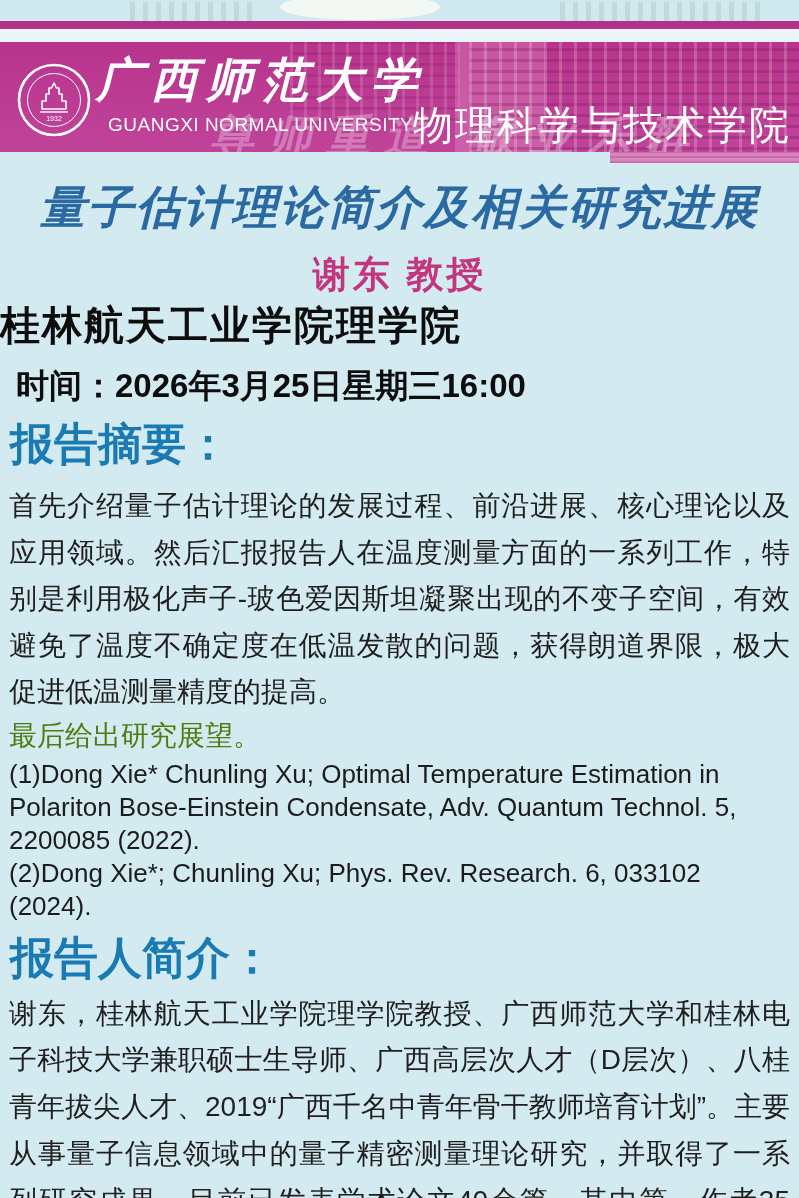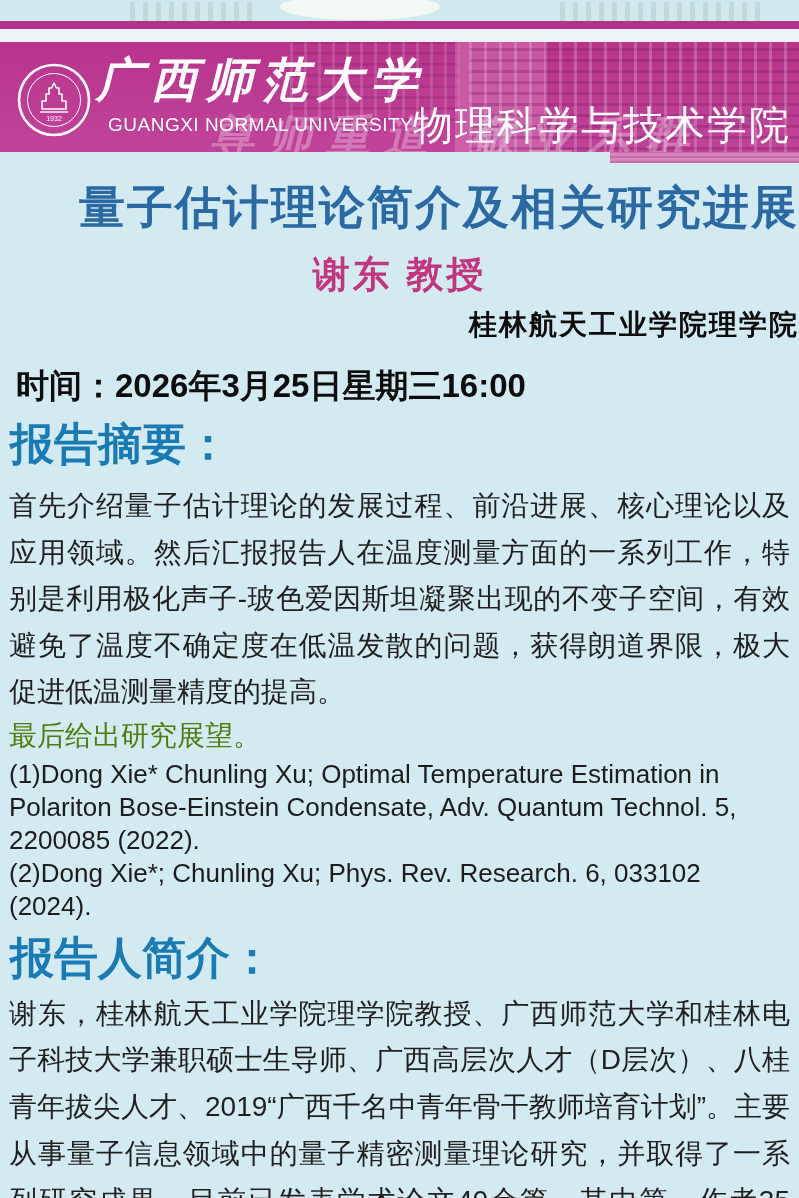--- a/index.html
+++ b/index.html
@@ -26,24 +26,24 @@
   .pink-strip{position:absolute;top:152px;left:610px;width:189px;height:11px;background:#d985bd;
      background-image:repeating-linear-gradient(0deg,rgba(170,60,130,.35) 0 2px,rgba(0,0,0,0) 2px 5px);}
 
   .seal{position:absolute;top:20px;left:16px;width:76px;height:76px;}
   .uni-cn{position:absolute;top:12px;left:96px;width:290px;font-size:47px;line-height:52px;color:#fff;
      font-weight:bold;font-style:italic;letter-spacing:8px;white-space:nowrap;font-family:"DejaVu Serif",serif;}
   .uni-en{position:absolute;top:72px;left:108px;font-size:19px;font-weight:normal;color:#fff;letter-spacing:.5px;white-space:nowrap;}
   .college{position:absolute;top:56px;right:8px;font-size:40px;color:#fff;font-weight:500;letter-spacing:2px;white-space:nowrap;}
 
   
-  .talk-title{margin:16px 0 0 0;text-align:right;font-size:46px;line-height:56px;font-weight:bold;
-     color:#2b69a3;letter-spacing:2px;}
+  .talk-title{margin:16px 0 0 0;text-align:center;font-size:46px;line-height:56px;font-weight:bold;
+     color:#2b69a3;letter-spacing:2px;font-style:italic;}
   .speaker{margin:18px 0 0 0;text-align:center;font-size:37px;line-height:44px;font-weight:bold;color:#c2357f;letter-spacing:3px;}
-  .affiliation{margin:4px 0 0 0;text-align:right;font-size:28px;line-height:48px;font-weight:bold;color:#0d0d0d;letter-spacing:2px;}
+  .affiliation{margin:4px 0 0 0;text-align:left;font-size:40px;line-height:48px;font-weight:bold;color:#0d0d0d;letter-spacing:2px;}
   .timeplace{display:flex;justify-content:space-between;margin:16px 0 0 0;padding:0 16px;
      font-size:33px;line-height:42px;font-weight:bold;color:#0d0d0d;}
   .sec-heading{margin:10px 0 0 0;padding-left:10px;font-size:44px;line-height:54px;font-weight:bold;color:#1a7ab4;}
   .para{margin:12px 0 0 0;padding:0 9px;font-size:28px;line-height:46.5px;color:#1f1f1f;
      text-align:justify;text-justify:inter-ideograph;}
   .closing{margin:0;padding:0 9px;font-size:28px;line-height:40px;color:#4d7c0f;}
   .refs{margin:2px 0 8px 0;padding:0 9px;font-size:26px;line-height:33px;color:#1c1c1c;
      font-family:"Liberation Sans",sans-serif;}
   .refs p{margin:0;}
   .bio-heading{margin:8px 0 0 0;}

